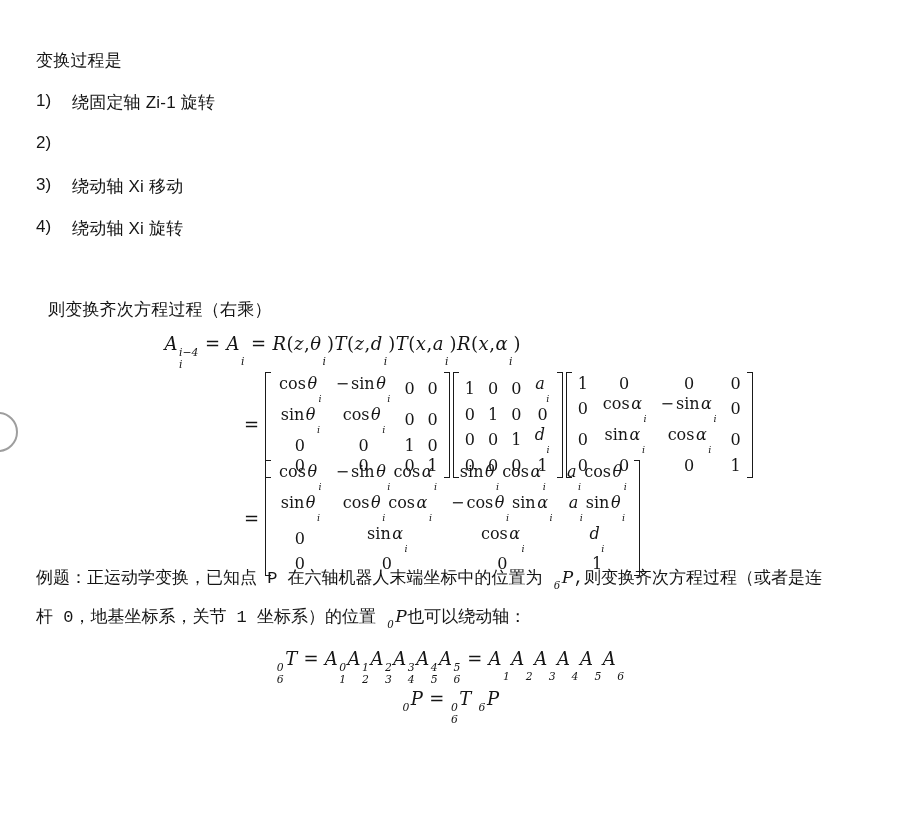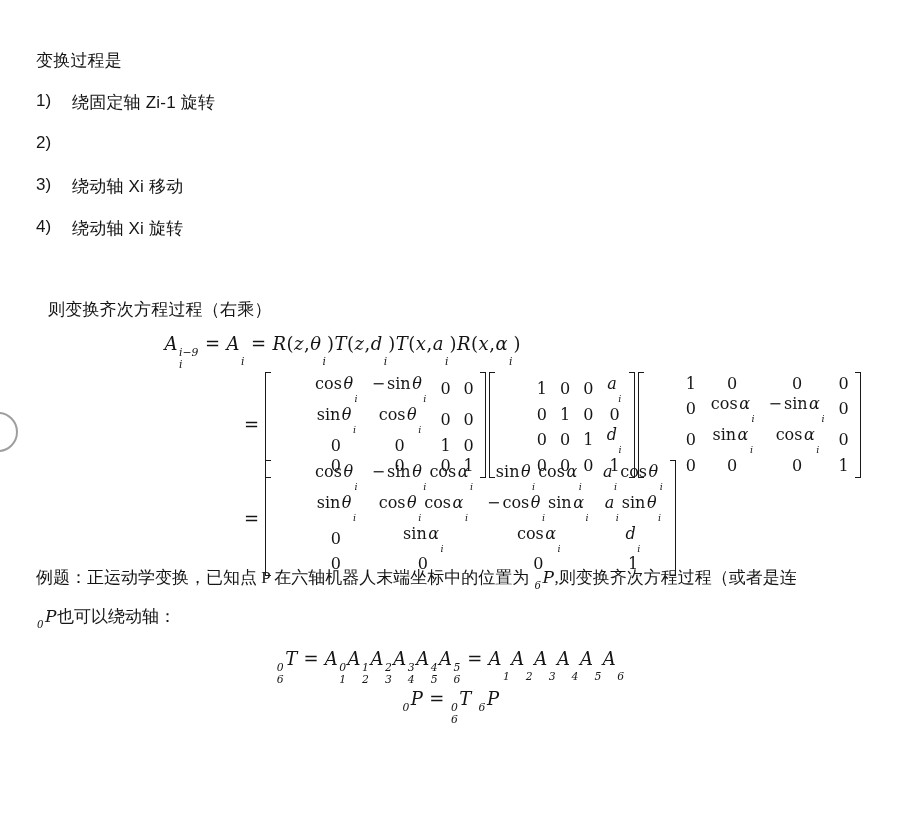--- a/index.html
+++ b/index.html
@@ -16,21 +16,21 @@
   .abs { position: absolute; }
 
   
   .txt { white-space: pre; letter-spacing: 0.2px; }
   .step { display: flex; }
   .step-num { width: 36px; flex: 0 0 36px; }
 
   
   .math { font-family: "DejaVu Serif", serif; font-size: 18px; white-space: nowrap; }
   .tok-t { font-style: normal; white-space: pre; font-family: "DejaVu Serif", serif; }
-  .para .tok-t { font-family: Liberation Serif, serif; font-style: normal; }
+  .para .tok-t { font-family: Liberation Mono, monospace; font-style: normal; }
   .tok-v { font-style: italic; font-family: "DejaVu Serif", serif; padding: 0 0.5px; }
   .tok-f { font-style: normal; font-family: "DejaVu Serif", serif; margin: 0 1px 0 2px; }
   .scripts {
     display: inline-flex;
     flex-direction: column;
     font-size: 0.60em;
     line-height: 1.1em;
     font-style: italic;
     font-family: "DejaVu Serif", serif;
     vertical-align: -0.55em;
@@ -49,21 +49,20 @@
   .mb-r { border-right: 1.5px solid #1a1a1a; border-top: 1.5px solid #1a1a1a; border-bottom: 1.5px solid #1a1a1a; }
   .mgrid {
     display: grid;
     grid-template-columns: repeat(4, max-content);
     column-gap: 13px;
     row-gap: 0;
     justify-items: center;
     align-items: center;
     padding: 2px 6px;
     font-size: 16px;
-    margin-left: 36px;
   }
   .mcell { line-height: 20px; white-space: nowrap; }
 
   
   .center-eq { left: 0; width: 100%; text-align: center; }
 
   
   .edge-circle {
     position: absolute;
     left: -22px;
@@ -97,21 +96,21 @@
     <span class="txt">绕动轴 Xi 移动</span>
   </div>
   <div class="abs step" style="left:36px; top:217px; right:20px;">
     <span class="step-num">4)</span>
     <span class="txt">绕动轴 Xi 旋转</span>
   </div>
 
   <div class="abs txt" style="left:36px; top:298px;margin-left:12px;">则变换齐次方程过程（右乘）</div>
 
   <div class="abs math" style="left:164px; top:333px;"><span class="tok-v">A</span><span class="scripts post">
-        <span class="s-sup">i−9</span>
+        <span class="s-sup">i−4</span>
         <span class="s-sub">i</span>
       </span><span class="tok-t"> = </span><span class="tok-v">A</span><span class="scripts post">
         <span class="s-sup"></span>
         <span class="s-sub">i</span>
       </span><span class="tok-t"> = </span><span class="tok-v">R</span><span class="tok-t">(</span><span class="tok-v">z</span><span class="tok-t">,</span><span class="tok-v">θ</span><span class="scripts post">
         <span class="s-sup"></span>
         <span class="s-sub">i</span>
       </span><span class="tok-t">)</span><span class="tok-v">T</span><span class="tok-t">(</span><span class="tok-v">z</span><span class="tok-t">,</span><span class="tok-v">d</span><span class="scripts post">
         <span class="s-sup"></span>
         <span class="s-sub">i</span>
@@ -297,21 +296,21 @@
           <span class="mcell"><span class="tok-t">1</span></span>
         </span>
       <span class="mbracket mb-r"></span>
     </span>
   </div>
 
   <div class="abs para" style="left:36px; top:566px; width:850px;"><span class="tok-t">例题：正运动学变换，已知点 P 在六轴机器人末端坐标中的位置为 </span><span class="scripts pre">
         <span class="s-sup">6</span>
         <span class="s-sub"></span>
       </span><span class="tok-v">P</span><span class="tok-t">,则变换齐次方程过程（或者是连</span></div>
-  <div class="abs para" style="left:36px; top:605px; width:850px;"><span class="scripts pre">
+  <div class="abs para" style="left:36px; top:605px; width:850px;"><span class="tok-t">杆 0，地基坐标系，关节 1 坐标系）的位置 </span><span class="scripts pre">
         <span class="s-sup">0</span>
         <span class="s-sub"></span>
       </span><span class="tok-v">P</span><span class="tok-t">也可以绕动轴：</span></div>
 
   <div class="abs math center-eq" style="top:648px;"><span class="scripts pre">
         <span class="s-sup">0</span>
         <span class="s-sub">6</span>
       </span><span class="tok-v">T</span><span class="tok-t"> = </span><span class="tok-v">A</span><span class="scripts post">
         <span class="s-sup">0</span>
         <span class="s-sub">1</span>

